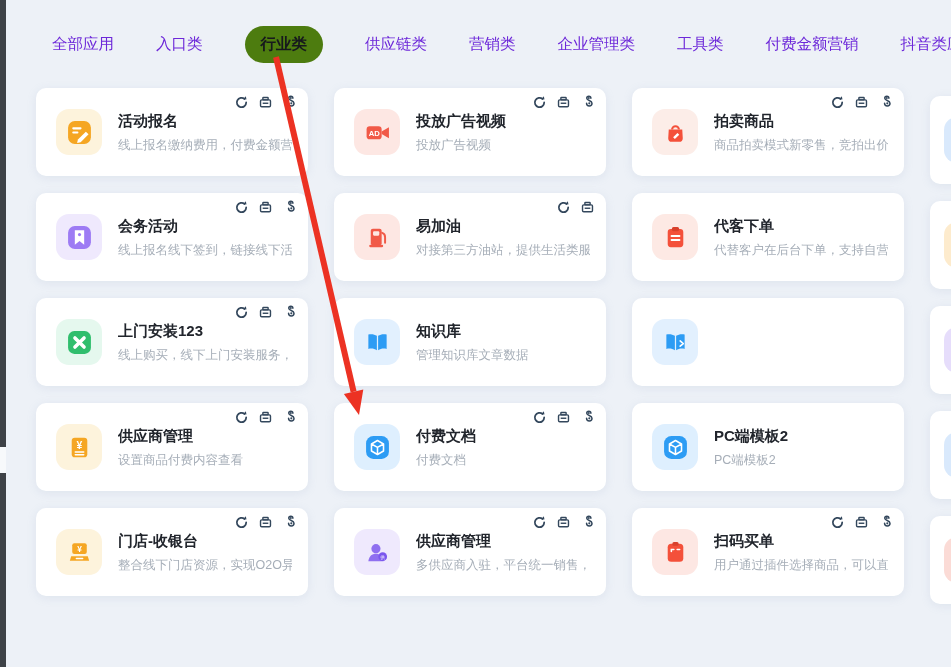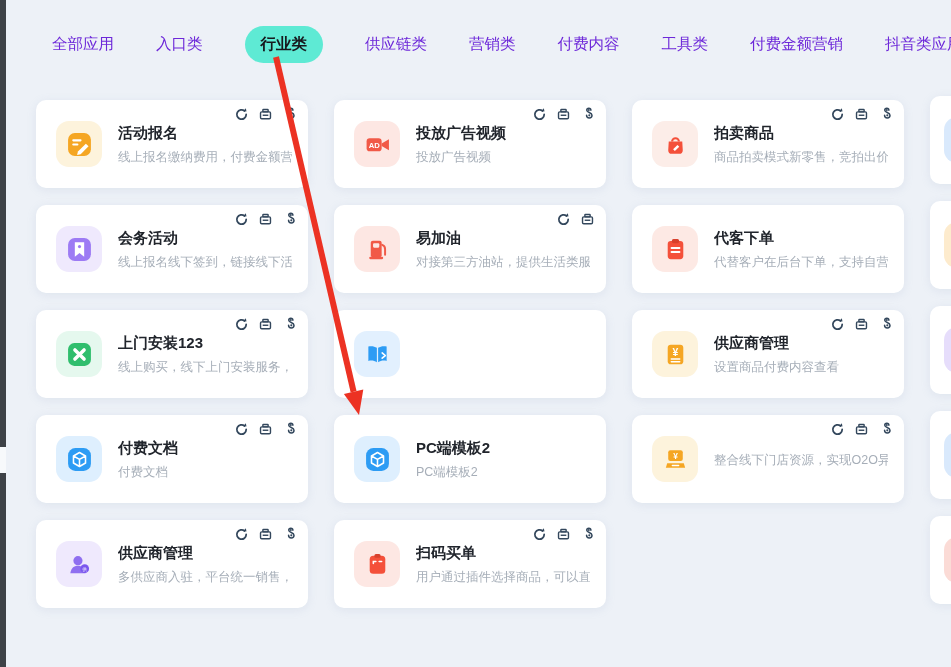--- a/index.html
+++ b/index.html
@@ -9,24 +9,24 @@
     font-family:"Liberation Sans","DejaVu Sans",sans-serif;
     -webkit-font-smoothing:antialiased;
   }
   
   .left-strip{position:absolute;left:0;top:0;width:6px;height:667px;background:#3E4247;z-index:5;}
   .left-strip .notch{position:absolute;left:0;top:447px;width:6px;height:26px;background:#F7F9FB;}
 
   
   .tabs{position:absolute;left:52px;top:24px;height:40px;display:flex;align-items:center;gap:42px;z-index:2;}
   .tab{font-size:15.5px;color:#6d28d9;white-space:nowrap;cursor:pointer;padding:8px 0;border-radius:19px;}
-  .tab.active{background:#5eead4;color:#17191D;font-weight:bold;padding:8px 16px;}
+  .tab.active{background:#4d7c0f;color:#17191D;font-weight:bold;padding:8px 16px;}
 
   
-  .grid{position:absolute;left:36px;top:100px;display:grid;
+  .grid{position:absolute;left:36px;top:88px;display:grid;
     grid-template-columns:repeat(3,272px);grid-auto-rows:88px;column-gap:26px;row-gap:17px;z-index:2;}
   .card{position:relative;background:#fff;border-radius:10px;
     box-shadow:0 2px 10px rgba(145,160,190,.16);
     display:flex;align-items:center;gap:16px;padding:0 16px 0 20px;box-sizing:border-box;cursor:pointer;}
   .app-icon{flex:0 0 46px;width:46px;height:46px;border-radius:13px;display:flex;align-items:center;justify-content:center;}
   .app-icon svg{width:27px;height:27px;display:block;}
   .txt{min-width:0;padding-top:2px;}
   .title{font-size:15px;font-weight:bold;color:#21252C;margin-bottom:6px;white-space:nowrap;overflow:hidden;}
   .desc{font-size:12.5px;color:#A6AEB8;white-space:nowrap;overflow:hidden;}
   .corner{position:absolute;top:7px;right:11px;display:flex;gap:9px;color:#33475C;}
@@ -47,21 +47,21 @@
 <div class="left-strip">
     <div class="notch"></div>
   </div>
 
 <nav class="tabs">
     <div class="tab"><span>全部应用</span></div>
     <div class="tab"><span>入口类</span></div>
     <div class="tab active"><span>行业类</span></div>
     <div class="tab"><span>供应链类</span></div>
     <div class="tab"><span>营销类</span></div>
-    <div class="tab"><span>付费内容</span></div>
+    <div class="tab"><span>企业管理类</span></div>
     <div class="tab"><span>工具类</span></div>
     <div class="tab"><span>付费金额营销</span></div>
     <div class="tab"><span>抖音类应用</span></div>
   </nav>
 
 <div class="grid">
     <div class="card">
     <div class="corner">
         <span class="ci">
           <svg viewBox="0 0 16 16" fill="none">
@@ -277,20 +277,33 @@
       <div class="title">上门安装123</div>
       <div class="desc">线上购买，线下上门安装服务，核...</div>
     </div>
   </div>
     <div class="card">
     <div class="corner"></div>
     <div class="app-icon" style="background: rgb(226, 240, 254);">
         <svg viewBox="0 0 26 26">
           <path d="M12.4 6.6C10 4.9 6.6 4.6 4.2 5.4v13.8c2.4-.8 5.8-.5 8.2 1.2z" fill="#2D9CF4"></path>
           <path d="M13.6 6.6c2.4-1.7 5.8-2 8.2-1.2v13.8c-2.4-.8-5.8-.5-8.2 1.2z" fill="#2D9CF4"></path>
+        </svg>
+      </div>
+    <div class="txt">
+      <div class="title">知识库</div>
+      <div class="desc">管理知识库文章数据</div>
+    </div>
+  </div>
+    <div class="card">
+    <div class="corner"></div>
+    <div class="app-icon" style="background: rgb(226, 240, 254);">
+        <svg viewBox="0 0 26 26">
+          <path d="M12.4 6.6C10 4.9 6.6 4.6 4.2 5.4v13.8c2.4-.8 5.8-.5 8.2 1.2z" fill="#2D9CF4"></path>
+          <path d="M13.6 6.6c2.4-1.7 5.8-2 8.2-1.2v13.8c-2.4-.8-5.8-.5-8.2 1.2z" fill="#2D9CF4"></path>
           <path d="M17.5 11.5l3 2.5-3 2.5" fill="none" stroke="#fff" stroke-width="1.6" stroke-linecap="round" stroke-linejoin="round"></path>
         </svg>
       </div>
   </div>
     <div class="card">
     <div class="corner">
         <span class="ci">
           <svg viewBox="0 0 16 16" fill="none">
             <path d="M13 8a5 5 0 1 1-1.7-3.76" stroke="currentColor" stroke-width="1.9" stroke-linecap="round"></path>
             <path d="M12.6 1.4l.7 3.3-3.3-.5z" fill="currentColor"></path>
@@ -395,20 +408,21 @@
       </div>
     <div class="app-icon" style="background: rgb(253, 243, 220);">
         <svg viewBox="0 0 26 26">
           <rect x="6" y="4" width="14" height="10.5" rx="2" fill="#F5A623"></rect>
           <text x="13" y="12.2" font-size="8" font-weight="bold" fill="#fff" text-anchor="middle">¥</text>
           <path d="M5 16.5h16l1.3 4.5H3.7z" fill="#F5A623"></path>
           <path d="M10 18.8h6" stroke="#fff" stroke-width="1.5" stroke-linecap="round"></path>
         </svg>
       </div>
     <div class="txt">
+      <div class="title">门店-收银台</div>
       <div class="desc">整合线下门店资源，实现O2O异业...</div>
     </div>
   </div>
     <div class="card">
     <div class="corner">
         <span class="ci">
           <svg viewBox="0 0 16 16" fill="none">
             <path d="M13 8a5 5 0 1 1-1.7-3.76" stroke="currentColor" stroke-width="1.9" stroke-linecap="round"></path>
             <path d="M12.6 1.4l.7 3.3-3.3-.5z" fill="currentColor"></path>
           </svg>

